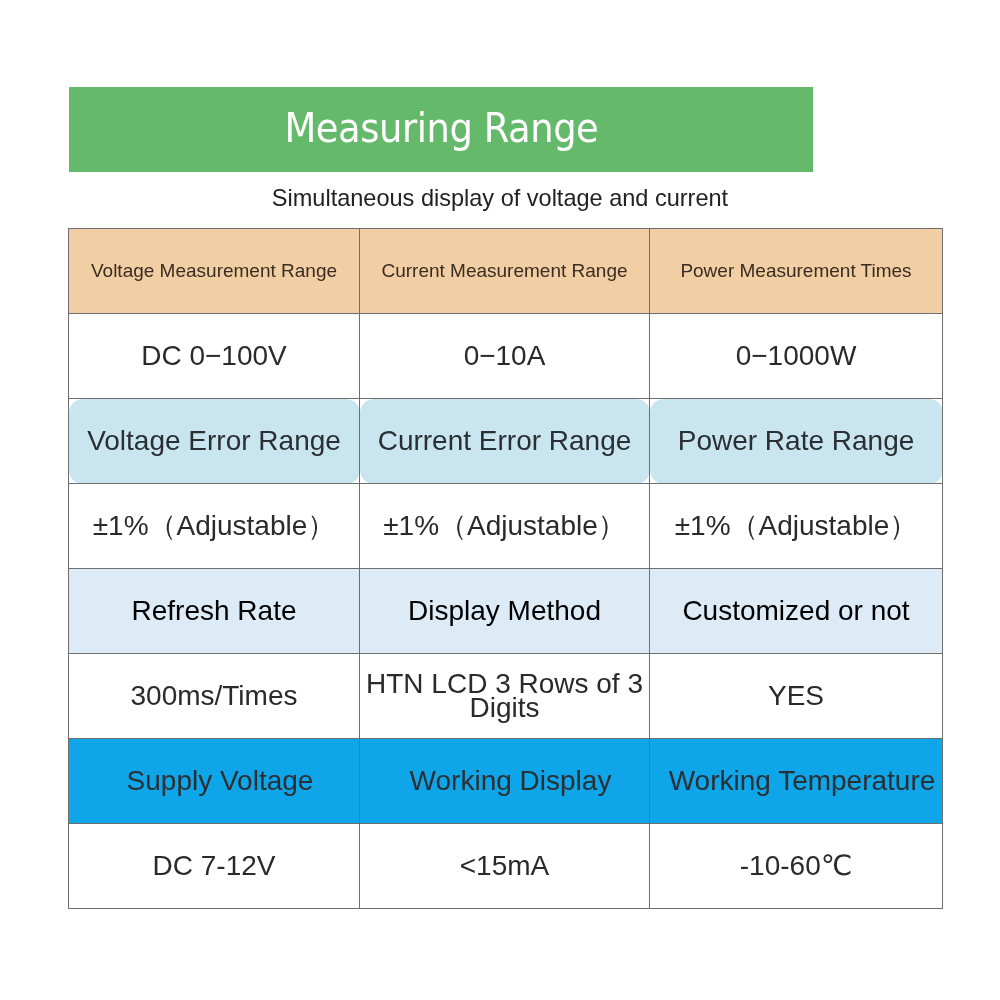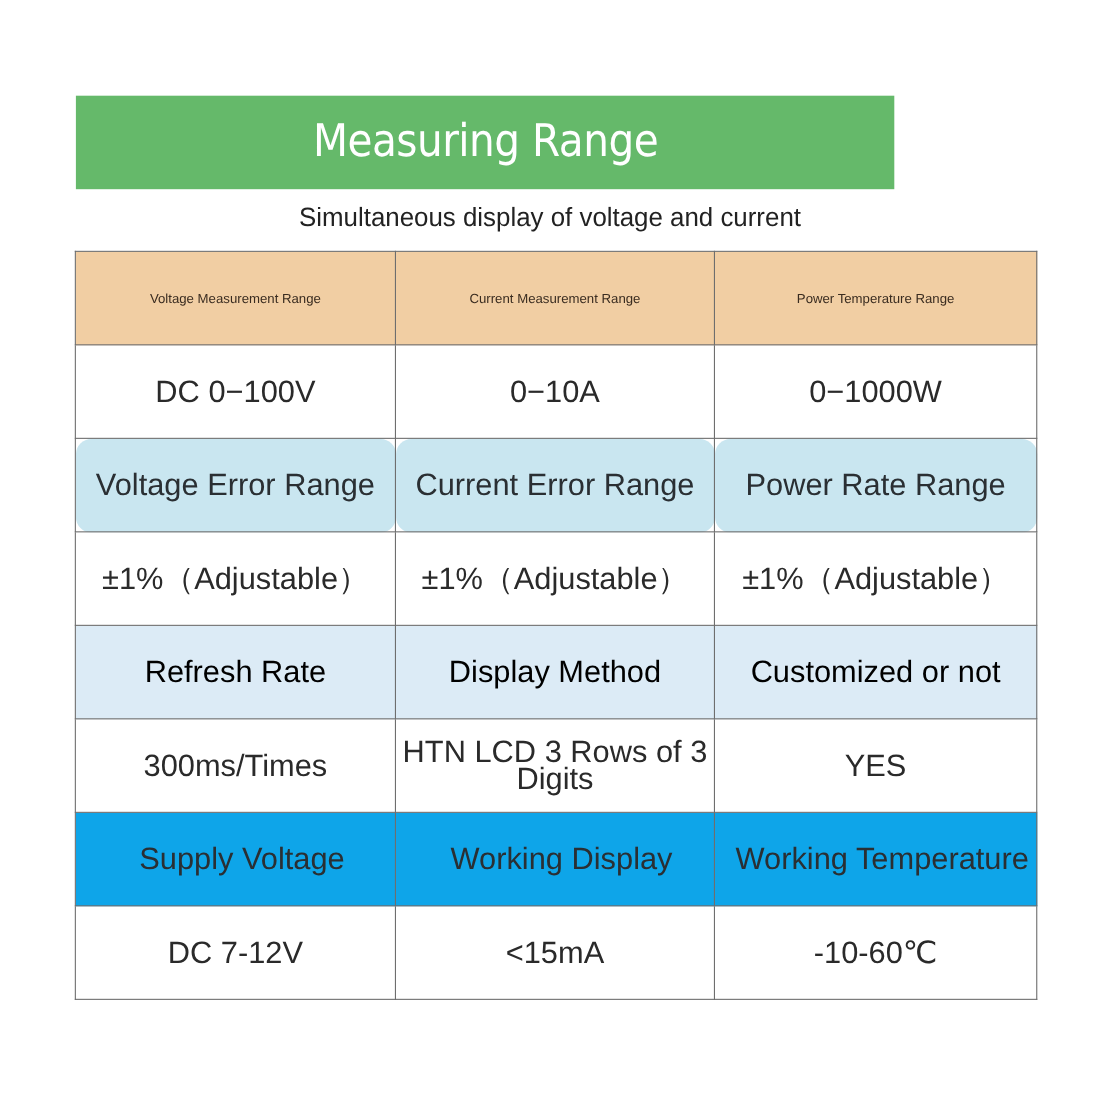--- a/index.html
+++ b/index.html
@@ -59,21 +59,21 @@
       font-size: 28px;
       line-height: 24px;
       padding: 0 4px;
       height: 84px;
     }
     .spec-table td.col0 { width: 286px; }
     .spec-table td.col1 { width: 285px; text-align: center; }
     .spec-table td.col2 { width: 288px; }
     .row-head-peach td {
       background: #f1cea3;
-      font-size: 12px;
+      font-size: 19px;
       color: #3a2c20;
       padding: 0 2px;
     }
     .row-head-blue td { background: #c9e6f0; color: #2a2f33; border-radius: 14px; }
     .row-head-lightblue td { background: #dcebf6; color: #000000; }
     .row-head-mint td { background: #0ea5e9; color: #2a2f33; padding-left: 16px; }
     .row-value td { background: #ffffff; }
     .nowrap { white-space: nowrap; }
   </style>
 </head>
@@ -83,21 +83,21 @@
   <span class="banner-title">Measuring Range</span>
 </div>
 
 <div class="subtitle">Simultaneous display of voltage and current</div>
 
 <table class="spec-table">
   <tbody>
     <tr class="row-head-peach">
       <td class="col0 nowrap">Voltage Measurement Range</td>
       <td class="col1 nowrap">Current Measurement Range</td>
-      <td class="col2 nowrap">Power Temperature Range</td>
+      <td class="col2 nowrap">Power Measurement Times</td>
     </tr>
     <tr class="row-value">
       <td class="col0">DC 0−100V</td>
       <td class="col1">0−10A</td>
       <td class="col2">0−1000W</td>
     </tr>
     <tr class="row-head-blue">
       <td class="col0">Voltage Error Range</td>
       <td class="col1">Current Error Range</td>
       <td class="col2">Power Rate Range</td>

